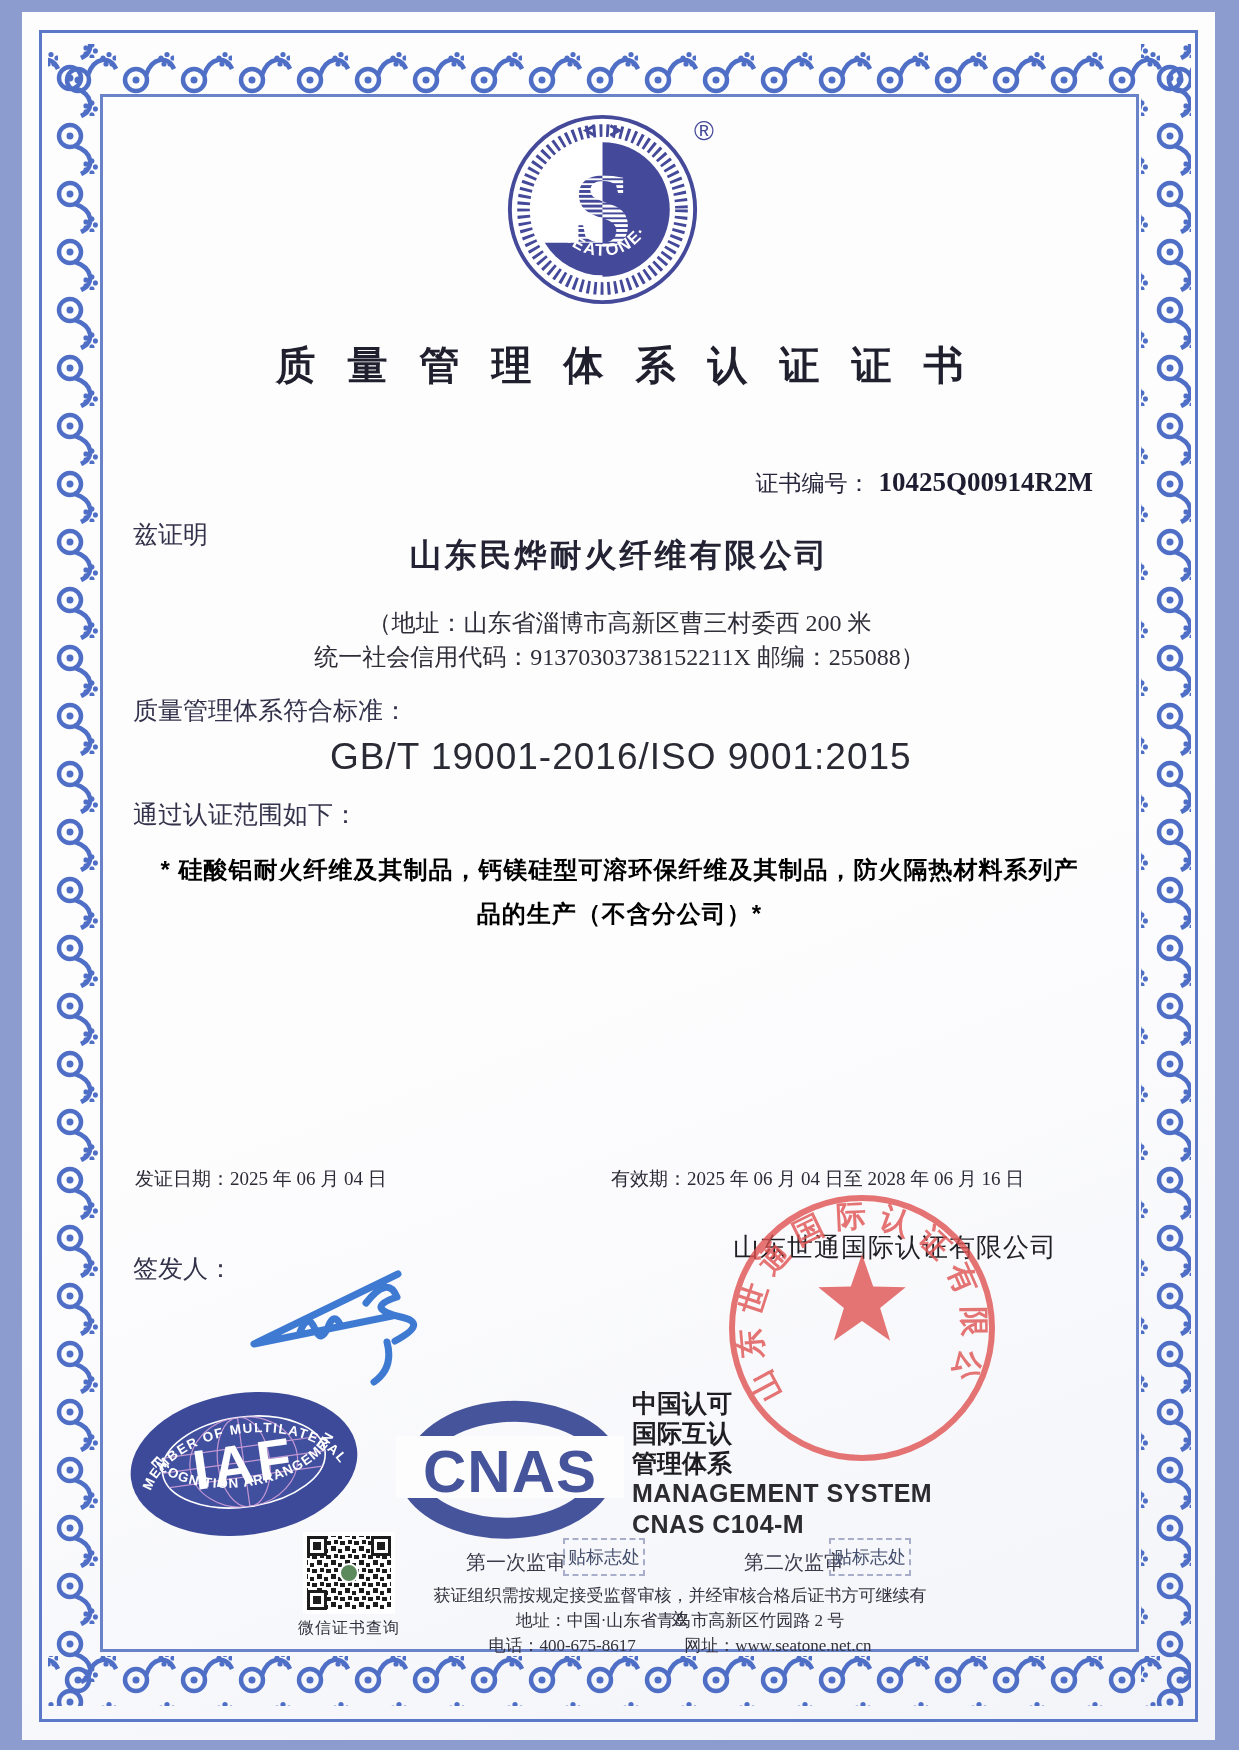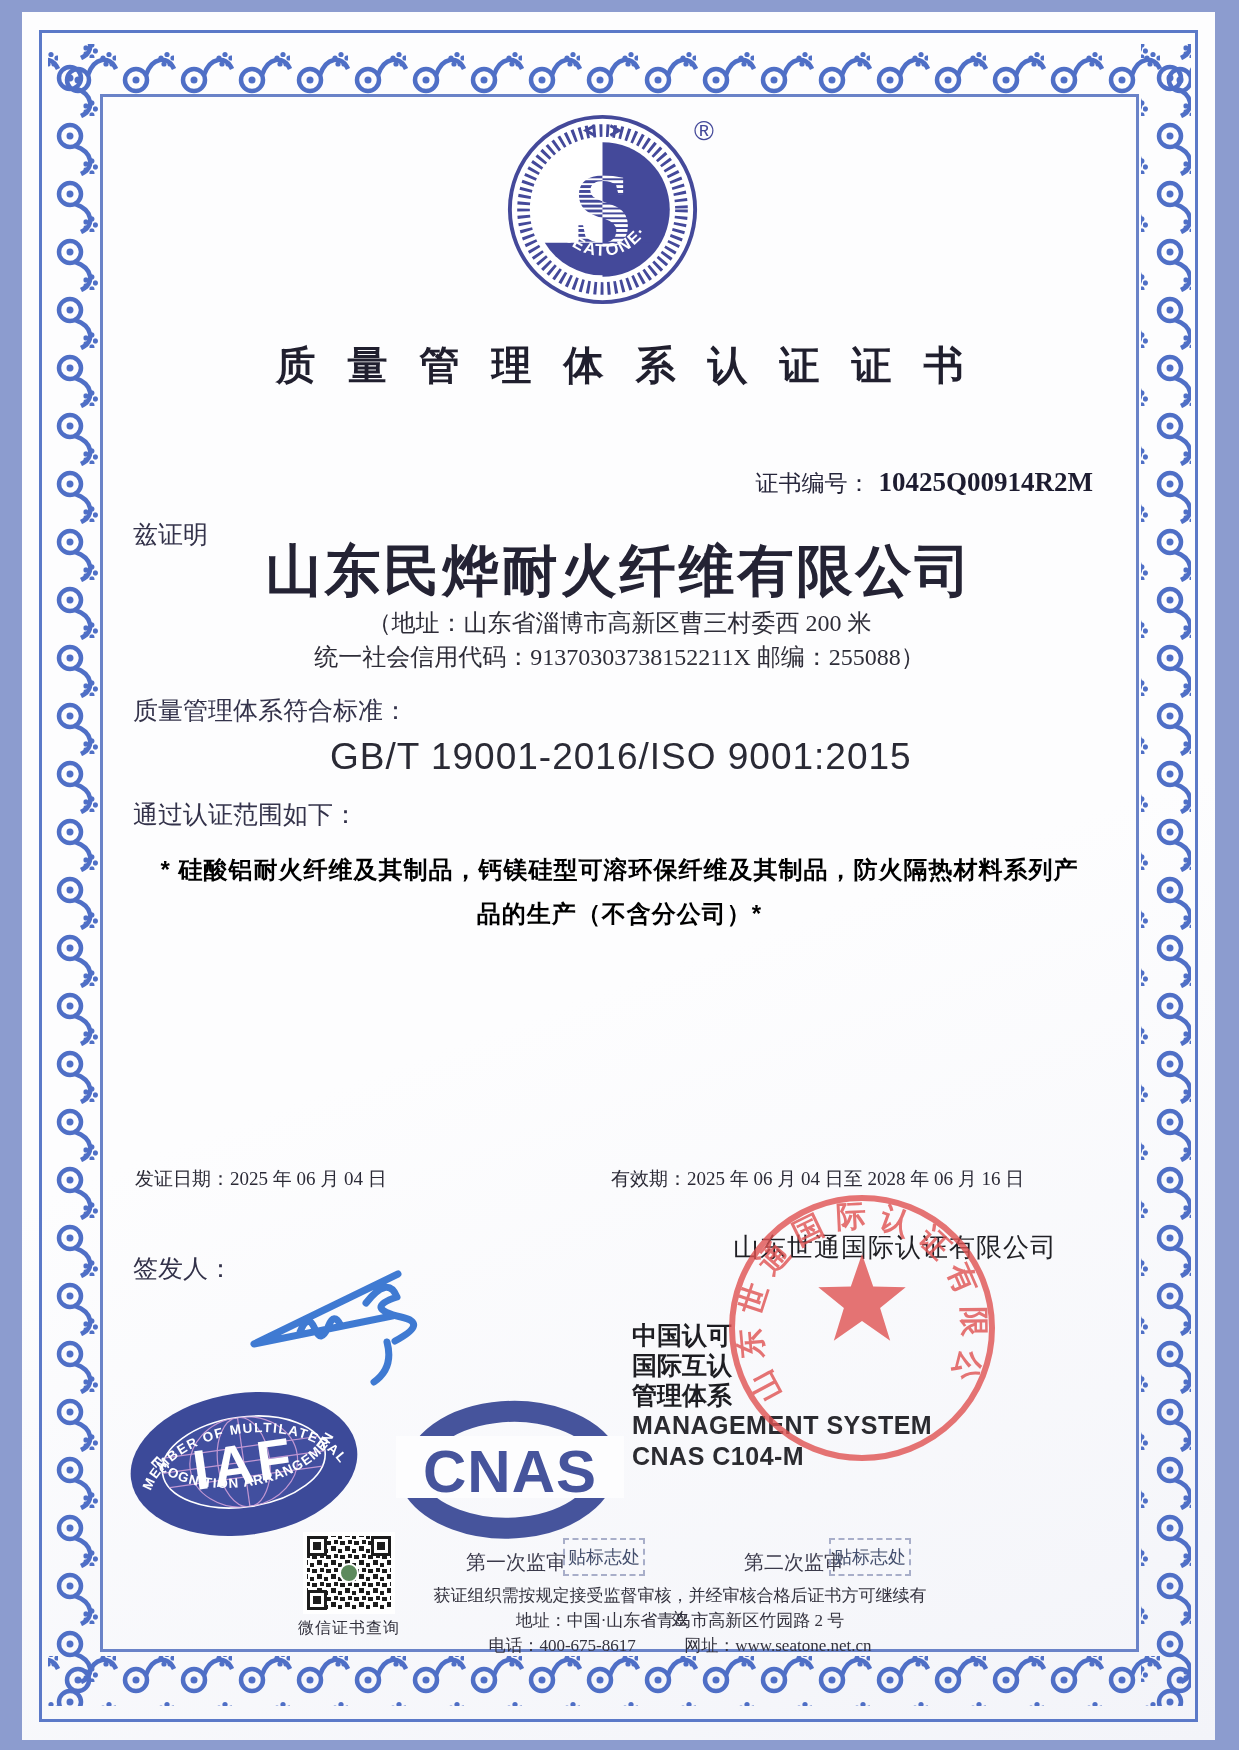--- a/index.html
+++ b/index.html
@@ -9,21 +9,21 @@
   .outer-line{position:absolute;left:39px;top:30px;right:41px;bottom:28px;border:3px solid #5b79c8;}
   .inner-frame{position:absolute;left:100px;top:94px;right:100px;bottom:98px;border:3px solid #6a83c8;}
   .decor-band{position:absolute;left:0;top:0;pointer-events:none;}
   .abs{position:absolute;}
   .ctr{left:0;right:0;text-align:center;}
   .title{font-size:40px;font-weight:bold;letter-spacing:32px;color:#201f2e;text-indent:32px;}
   .certno{display:flex;align-items:baseline;gap:8px;}
   .certno .lab{font-size:23px;color:#26253a;margin-top:8px;}
   .certno .val{font-size:27px;font-weight:bold;color:#1d1c30;font-family:"Liberation Serif",serif;}
   .small-label{font-size:25px;color:#33324a;}
-  .company{font-size:56px;font-weight:bold;letter-spacing:3px;color:#242334;}
+  .company{font-size:32px;font-weight:bold;letter-spacing:3px;color:#242334;}
   .addr{font-size:24px;color:#2e2d38;}
   .standard{font-size:37px;letter-spacing:1px;color:#2a2a35;font-family:"Liberation Sans",sans-serif;}
   .scope{font-size:24px;font-weight:bold;color:#000000;font-family:"Liberation Sans",sans-serif;letter-spacing:1px;}
   .note{font-size:24px;line-height:43px;text-align:justify;color:#2b2a36;}
   .dateline{font-size:19px;color:#2b2a36;}
   .issuer{font-size:26px;color:#1f1f24;letter-spacing:1px;}
   .cnas-zh{font-size:25px;line-height:30px;color:#1d1d22;font-family:"Liberation Sans",sans-serif;font-weight:bold;}
   .cnas-en{font-size:25px;line-height:31px;color:#2b2b30;font-family:"Liberation Sans",sans-serif;font-weight:bold;letter-spacing:0.5px;}
   .foot{font-size:17px;color:#33323e;}
   .audit-label{font-size:20px;color:#3a394a;}
@@ -168,21 +168,21 @@
 
   <svg class="abs" style="left:396px;top:1384px;" width="228" height="168" viewBox="0 0 228 168">
     <path d="M18,96 A100,64 0 0 1 212,70" fill="none" stroke="#46549c" stroke-width="21"></path>
     <path d="M212,70 q6,20 -20,28" fill="none" stroke="#46549c" stroke-width="13"></path>
     <path d="M210,80 A100,64 0 0 1 16,102" fill="none" stroke="#46549c" stroke-width="21"></path>
     <path d="M16,102 q-6,-20 20,-28" fill="none" stroke="#46549c" stroke-width="13"></path>
     <rect x="0" y="52" width="228" height="62" fill="#fdfdfe"></rect>
     <text x="114" y="108" font-family="Liberation Sans, sans-serif" font-weight="bold" font-size="60" fill="#46549c" text-anchor="middle" letter-spacing="1">CNAS</text>
   </svg>
 
-  <div class="abs" style="left:632px;top:1320px;">
+  <div class="abs" style="left:632px;top:1388px;">
     <div class="cnas-zh">中国认可</div>
     <div class="cnas-zh">国际互认</div>
     <div class="cnas-zh">管理体系</div>
     <div class="cnas-en">MANAGEMENT SYSTEM</div>
     <div class="cnas-en">CNAS C104-M</div>
   </div>
 
   <svg class="abs" style="left:303px;top:1532px;" width="92" height="82" viewBox="0 0 92 82">
     <defs>
       <pattern id="qrp" width="14" height="14" patternUnits="userSpaceOnUse">

